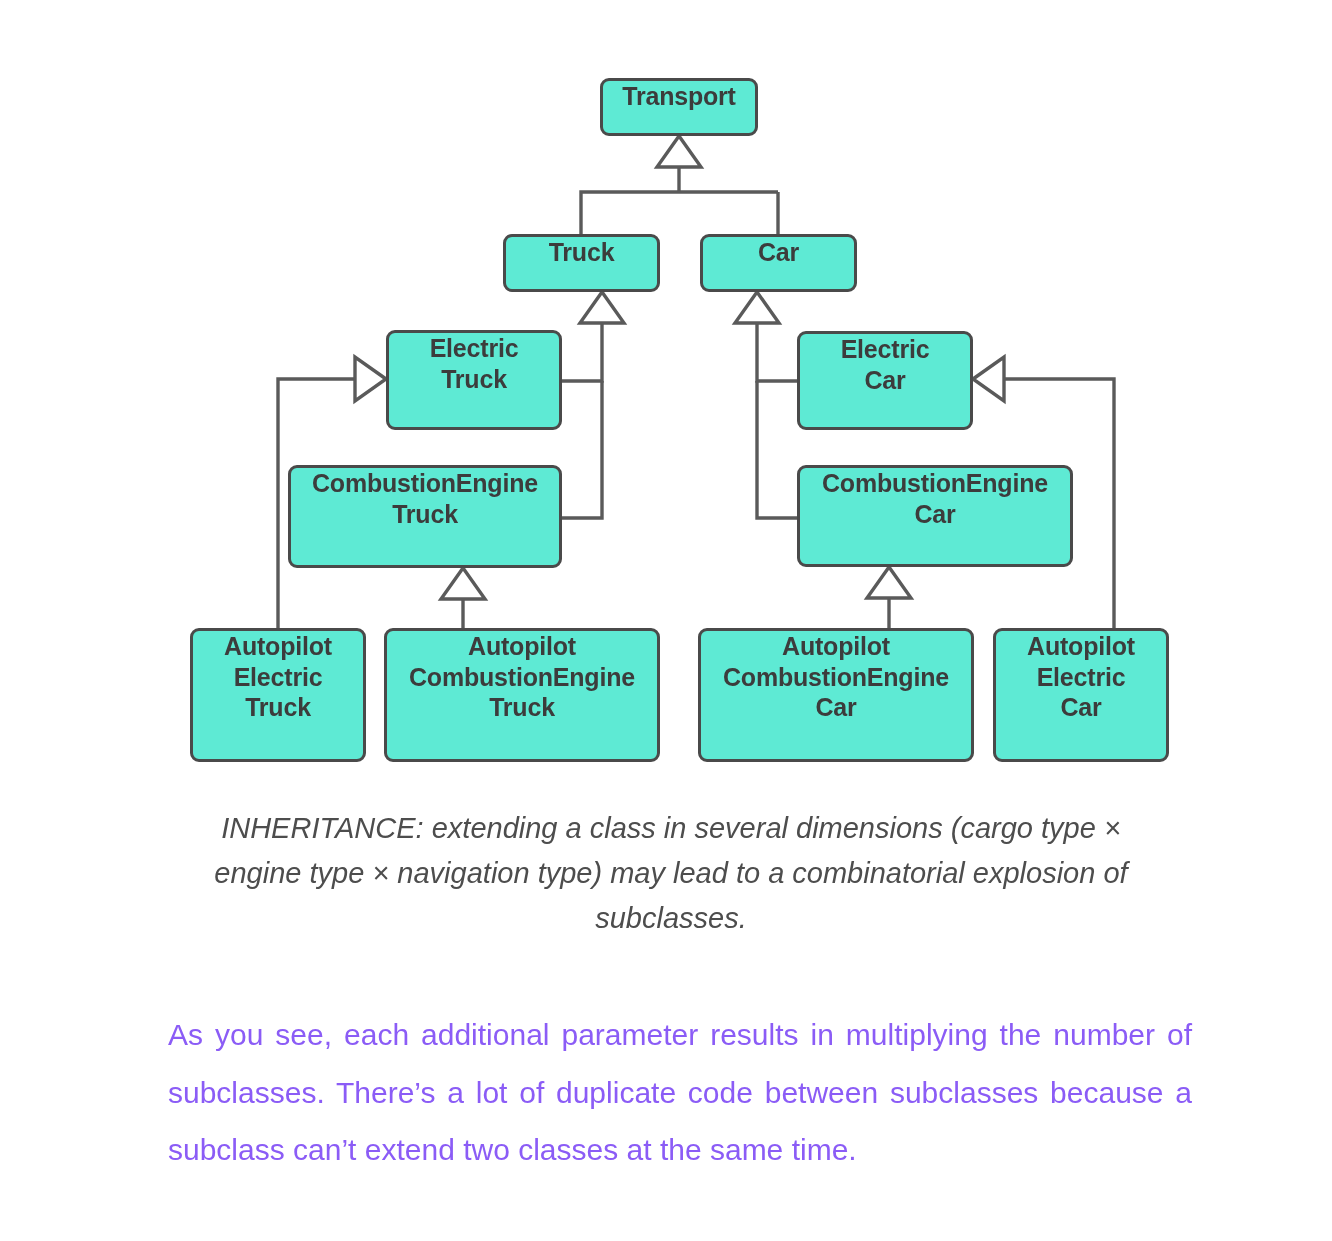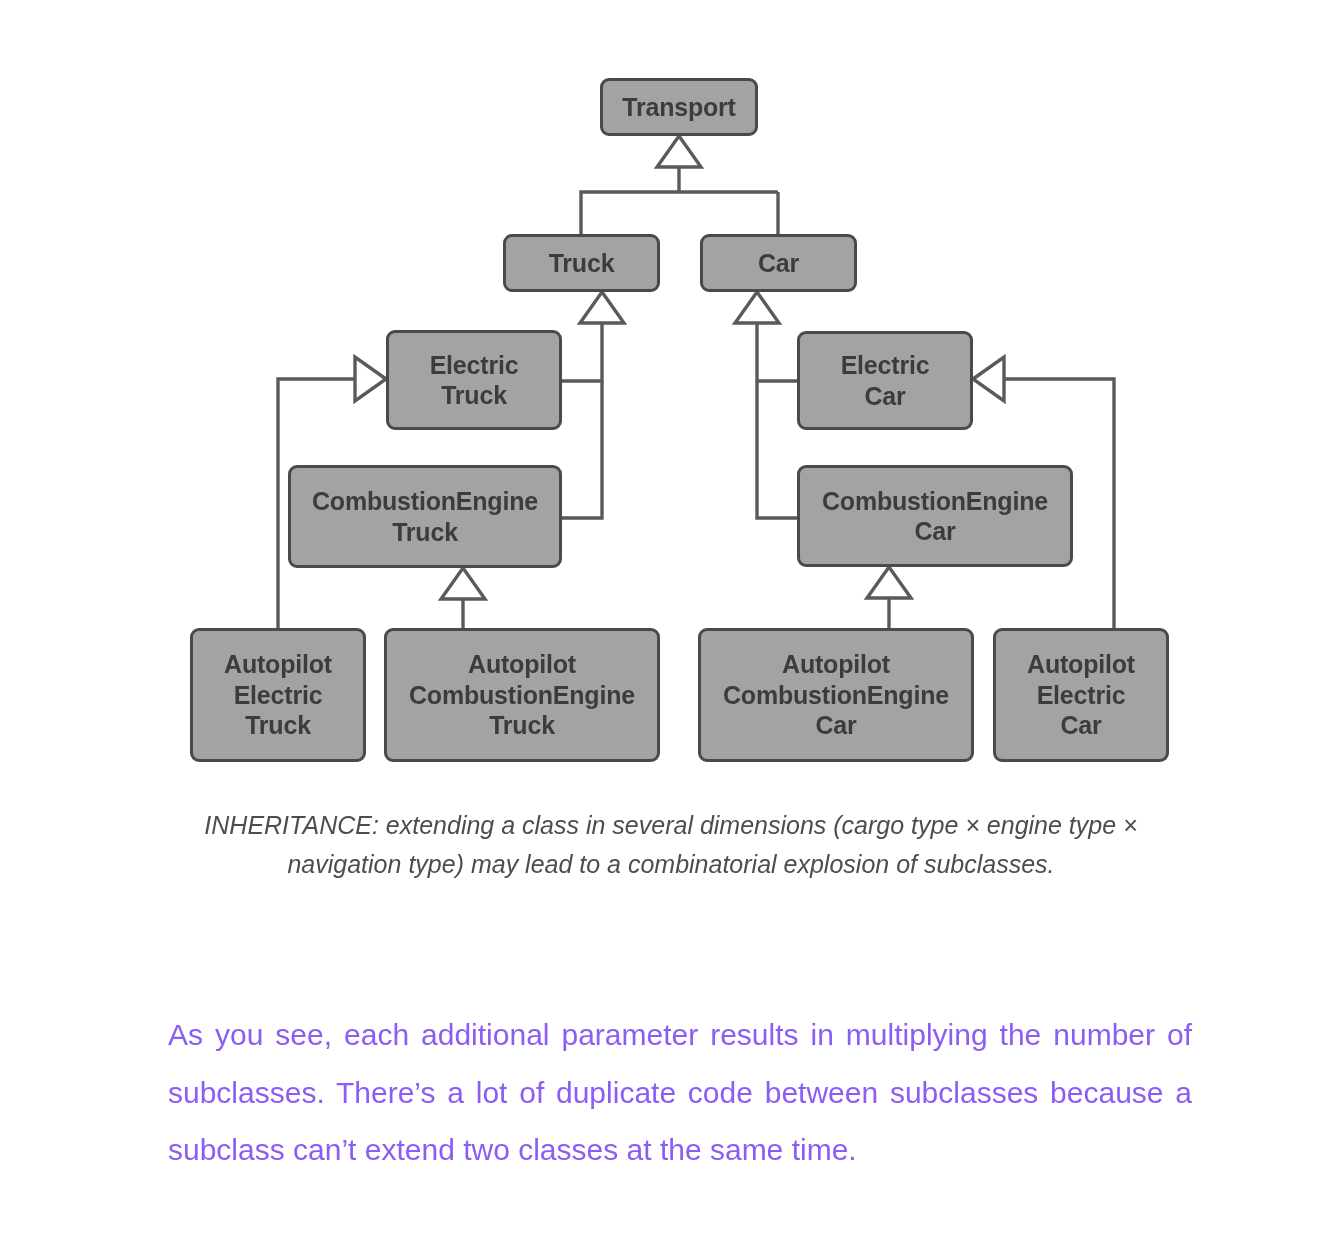--- a/index.html
+++ b/index.html
@@ -28,25 +28,24 @@
     position: absolute;
     left: 0;
     top: 0;
     width: 1332px;
     height: 800px;
   }
 
   .uml-box {
     position: absolute;
     box-sizing: border-box;
-    background: #a3a3a3;
+    background: #5eead4;
     border: 3px solid #4a4a4a;
     border-radius: 9px;
     display: flex;
-    align-items: center;
     justify-content: center;
     text-align: center;
     font-weight: bold;
     font-size: 25px;
     line-height: 1.22;
     color: #3c3c3c;
     letter-spacing: -0.2px;
     z-index: 2;
   }
   .uml-box .lbl {
@@ -55,21 +54,21 @@
     padding: 0 6px;
   }
 
   #caption {
     position: absolute;
     left: 196px;
     top: 806px;
     width: 950px;
     text-align: center;
     font-style: italic;
-    font-size: 25px;
+    font-size: 29px;
     line-height: 1.55;
     color: #4d4d4d;
     font-family: "Liberation Sans", sans-serif;
   }
 
   #body-paragraph {
     position: absolute;
     left: 168px;
     top: 1006px;
     width: 1024px;

